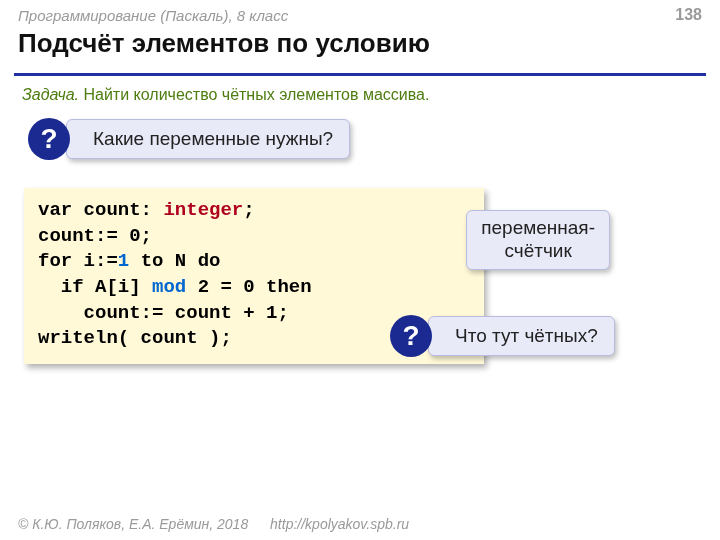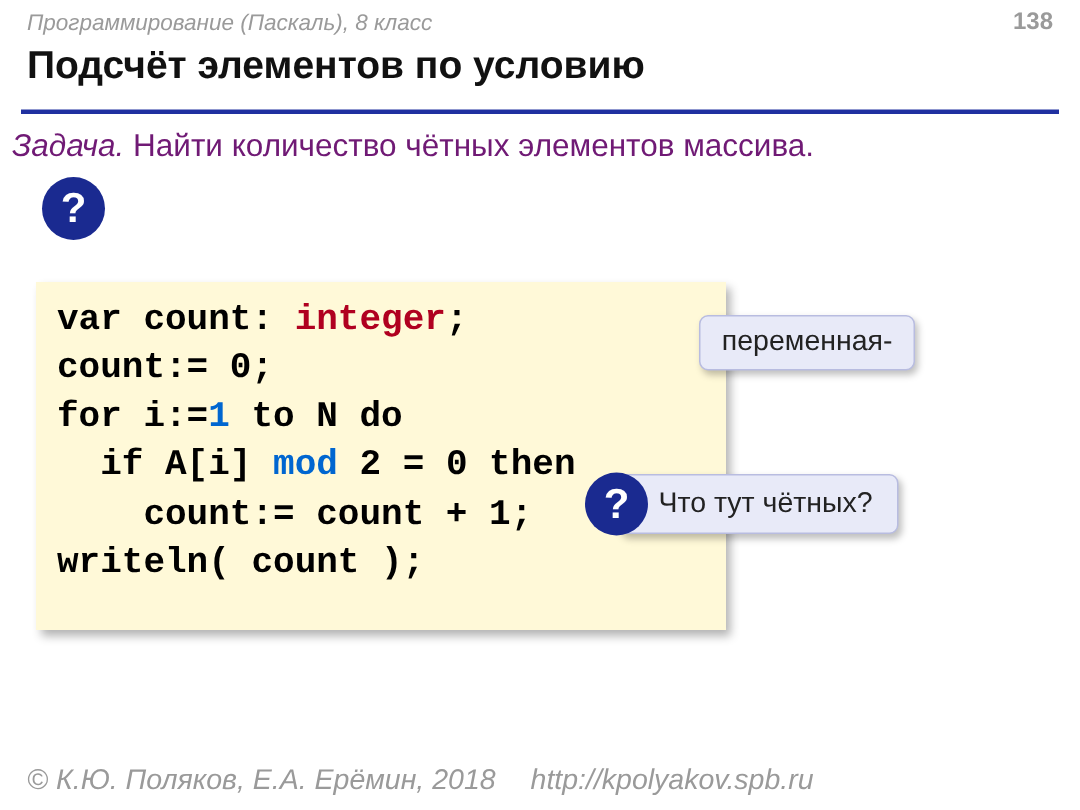--- a/index.html
+++ b/index.html
@@ -1,15 +1,15 @@
 <!DOCTYPE html>
 <html><head>
 <meta charset="utf-8">
 <style>
-  * { margin: 0; padding: 0; box-sizing: border-box; }
+  * { margin: 0; padding: 0; box-sizing: border-box; gap: 16px; }
   body {
     width: 720px;
     height: 540px;
     background: #fff;
     font-family: Arial, Helvetica, sans-serif;
     position: relative;
     overflow: hidden;
   }
   .header {
     display: flex;
@@ -23,23 +23,23 @@
   .page-num { font-weight: bold; font-style: normal; font-size: 16px; text-align: right; }
   .title {
     margin: 0 14px 4px 14px;
     padding: 2px 4px 14px 4px;
     border-bottom: 3px solid #2030a0;
     font-size: 26px;
     font-weight: bold;
     color: #111;
   }
   .task {
-    margin: 10px 22px 8px 8px;
-    font-size: 21px;
-    color: #701a75;
+    margin: 10px 22px 8px 22px;
+    font-size: 16px;
+    color: #4d7c0f;
   }
   .task .label { font-style: italic; }
   .callout {
     position: absolute;
     display: flex;
     align-items: center;
   }
   .qmark {
     width: 42px; height: 42px;
     background: #1a2a90;
@@ -77,71 +77,73 @@
     text-align: center;
     line-height: 1.2;
   }
   .tag1 { right: 110px; top: 180px; margin-top: 30px; }
   .callout2 { left: 390px; top: 315px; }
   .codebox {
     position: absolute;
     left: 24px; top: 188px;
     width: 460px;
     background: #fff9d8;
-    padding: 10px 14px 28px 14px;
+    padding: 10px 14px 12px 14px;
     box-shadow: 3px 4px 6px rgba(0,0,0,0.3);
     font-family: "Courier New", Courier, monospace;
-    font-size: 24px;
+    font-size: 19px;
     font-weight: bold;
     line-height: 1.35;
     color: #000;
     white-space: pre;
   }
   .kw-type { color: #b00020; }
   .kw-num  { color: #0066d0; }
   .kw-op   { color: #0066d0; }
   .footer {
     position: absolute;
     left: 0; bottom: 0;
     width: 100%;
     padding: 6px 18px 8px 18px;
     color: #9a9a9a;
     font-style: italic;
-    font-size: 19px;
+    font-size: 14px;
   }
   .footer .url { margin-left: 18px; }
 </style>
 </head>
 <body>
 
 <div class="header">
   <span>Программирование (Паскаль), 8 класс</span>
   <span class="page-num">138</span>
 </div>
 
 <div class="title">Подсчёт элементов по условию</div>
 
 <div class="task">
   <span class="label">Задача.</span>
   <span>Найти количество чётных элементов массива.</span>
 </div>
 
 <div class="callout callout1">
   <div class="qmark">?</div>
+  <div class="bubble">Какие переменные нужны?</div>
 </div>
 
 <div class="codebox"><span>var count: </span><span class="kw-type">integer</span><span>;</span>
 <span>count:= 0;</span>
 <span>for i:=</span><span class="kw-num">1</span><span> to N do</span>
 <span>  if A[i] </span><span class="kw-op">mod</span><span> 2 = 0 then</span>
 <span>    count:= count + 1;</span>
 <span>writeln( count );</span></div>
 
 <div class="tag tag1">
   <div>переменная-</div>
+  <div>счётчик</div>
 </div>
 
 <div class="callout callout2">
   <div class="qmark">?</div>
   <div class="bubble">Что тут чётных?</div>
 </div>
 
 <div class="footer">
   <span>© К.Ю. Поляков, Е.А. Ерёмин, 2018</span>
   <span class="url">http://kpolyakov.spb.ru</span>

